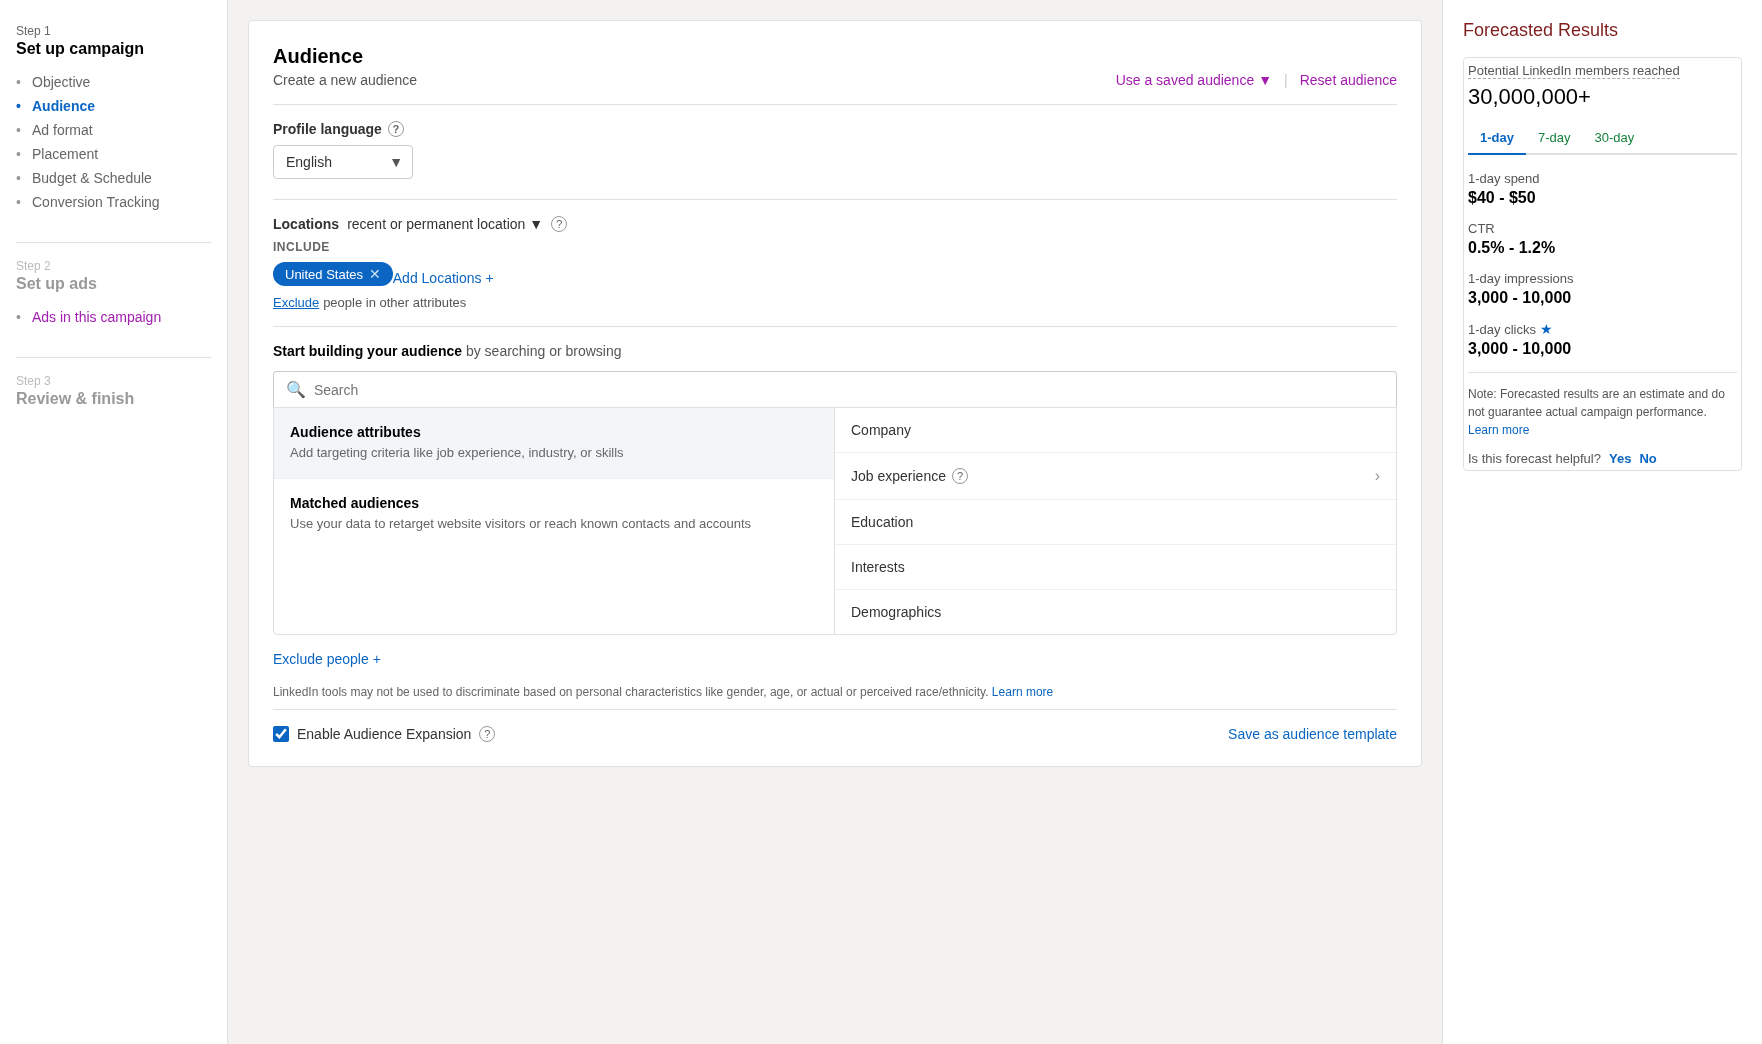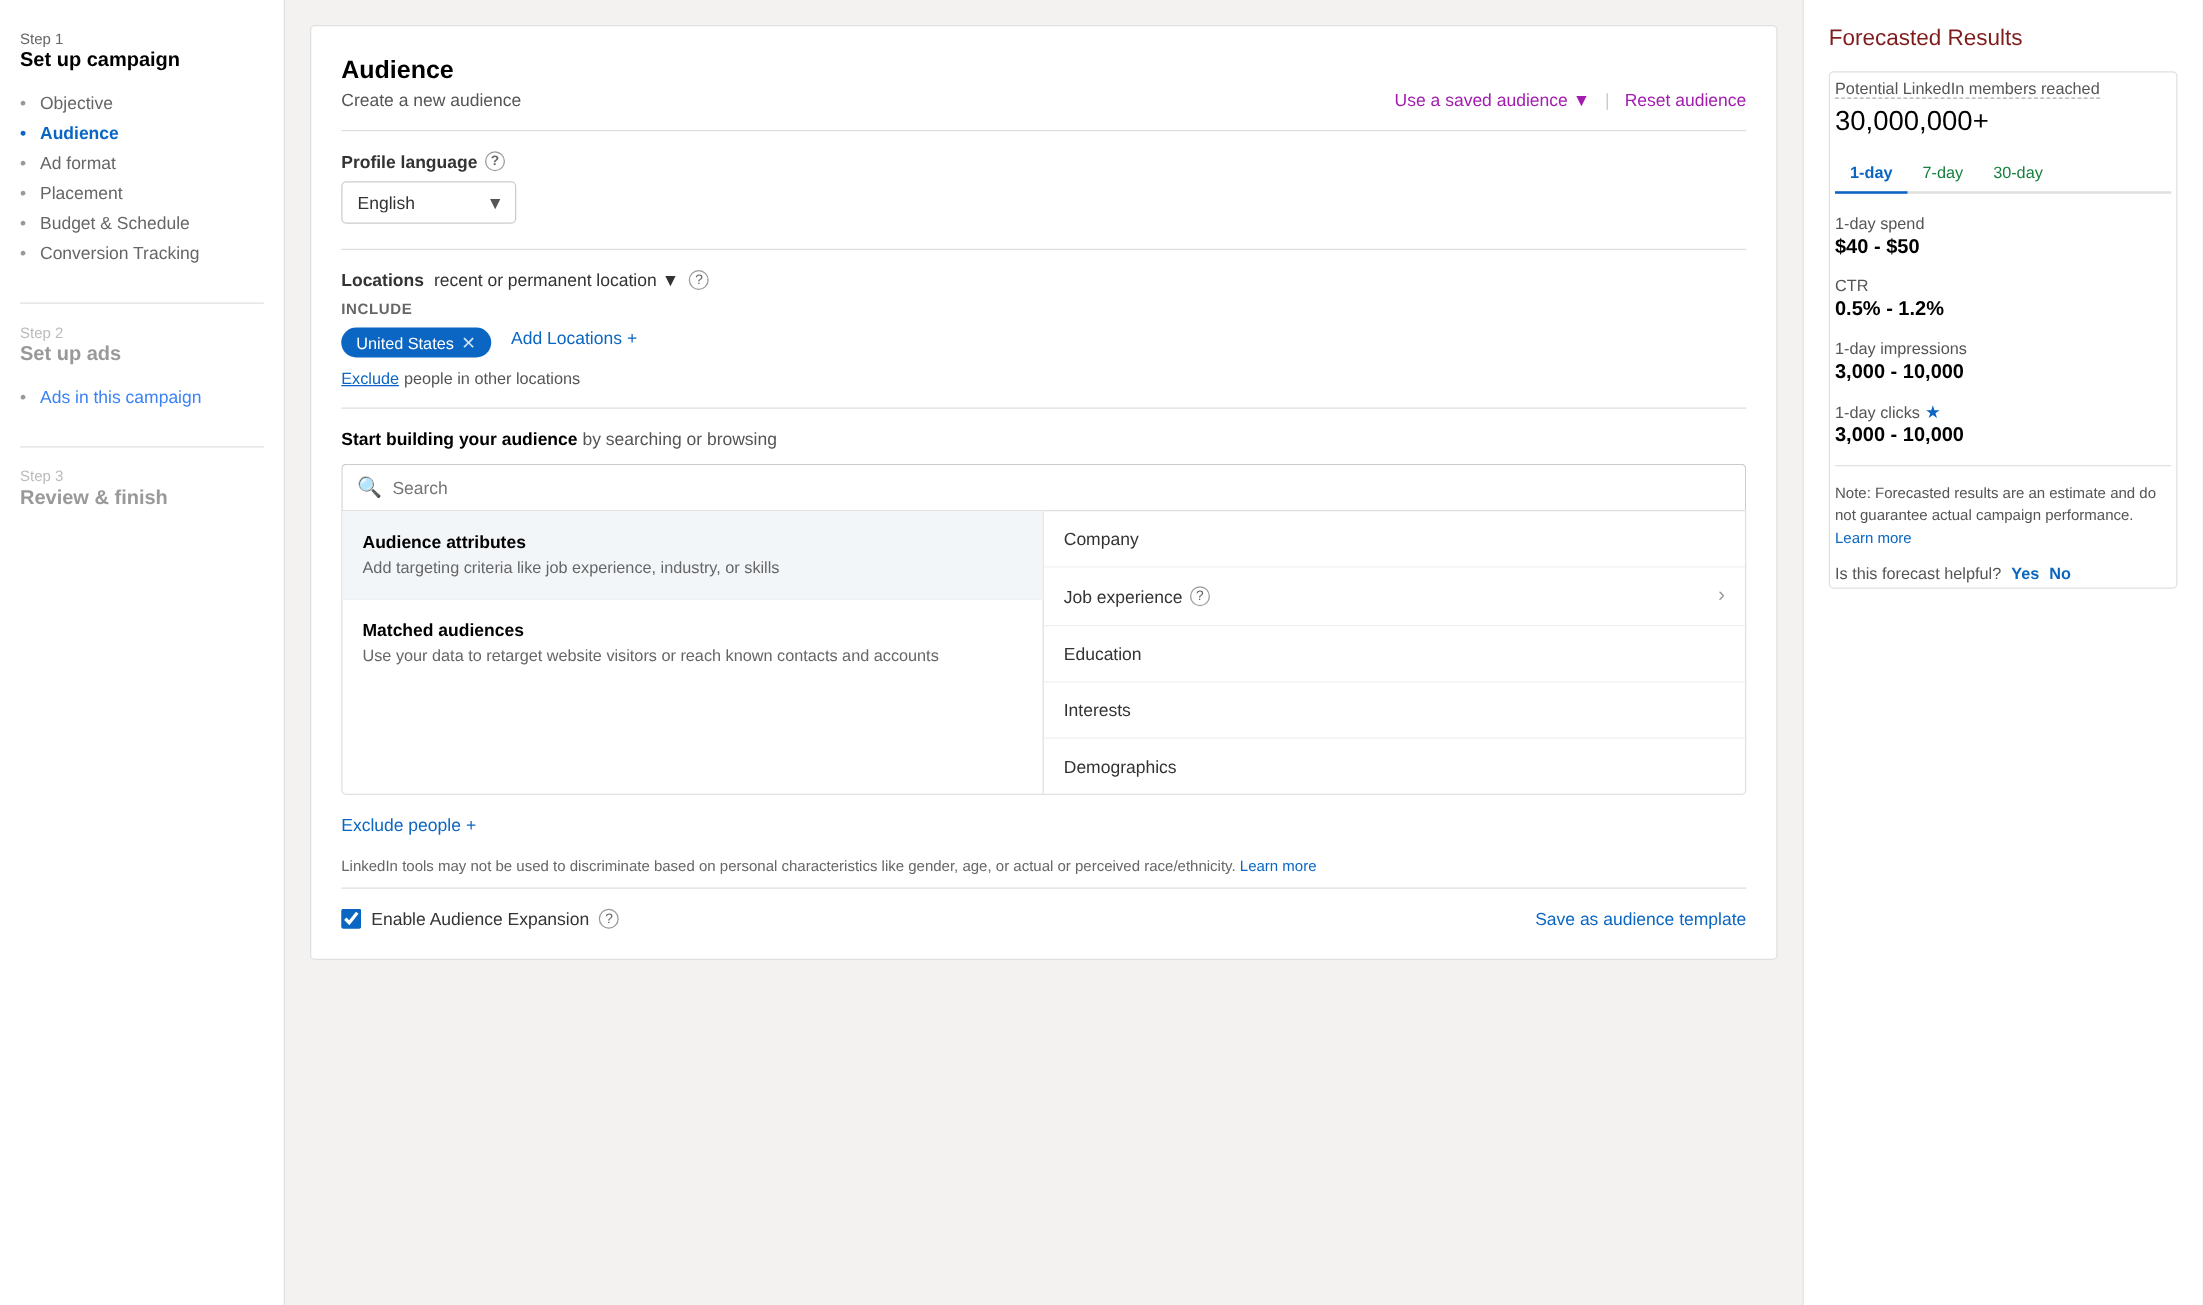--- a/index.html
+++ b/index.html
@@ -188,22 +188,22 @@
     .include-label {
       font-size: 12px;
       color: #666;
       text-transform: uppercase;
       letter-spacing: 0.5px;
       margin-bottom: 8px;
       font-weight: 600;
     }
     .location-tags {
       display: flex;
-      align-items: flex-start;
-      gap: 16px;
+      align-items: flex-end;
+      gap: 0;
       flex-wrap: wrap;
       margin-bottom: 8px;
     }
     .location-tag {
       background: #0a66c2;
       color: #fff;
       border-radius: 20px;
       padding: 4px 12px;
       font-size: 13px;
       display: flex;
@@ -486,21 +486,21 @@
     <li class="active">Audience</li>
     <li>Ad format</li>
     <li>Placement</li>
     <li>Budget &amp; Schedule</li>
     <li>Conversion Tracking</li>
   </ul>
   <hr class="step-divider">
   <div class="step-label" style="color:#bbb">Step 2</div>
   <div class="step-title inactive">Set up ads</div>
   <ul class="nav-list">
-    <li style="color:#3b82f6">Ads in this campaign</li>
+    <li style="color:#a21caf">Ads in this campaign</li>
   </ul>
   <hr class="step-divider">
   <div class="step-label" style="color:#bbb">Step 3</div>
   <div class="step-title inactive">Review &amp; finish</div>
 </div>
 
 <div class="main-content">
   <div class="card">
 
     <div class="card-title">Audience</div>
@@ -556,21 +556,21 @@
           <span>United States</span>
           <span class="remove">✕</span>
         </div>
         <button class="add-locations-btn">
           <span>Add Locations</span>
           <span>+</span>
         </button>
       </div>
       <div>
         <a href="#" class="exclude-link">Exclude</a>
-        <span class="exclude-text"> people in other locations</span>
+        <span class="exclude-text"> people in other attributes</span>
       </div>
     </div>
 
     <hr class="divider">
 
     <div>
       <div class="audience-builder-header">
         <strong>Start building your audience</strong>
         <span> by searching or browsing</span>
       </div>

